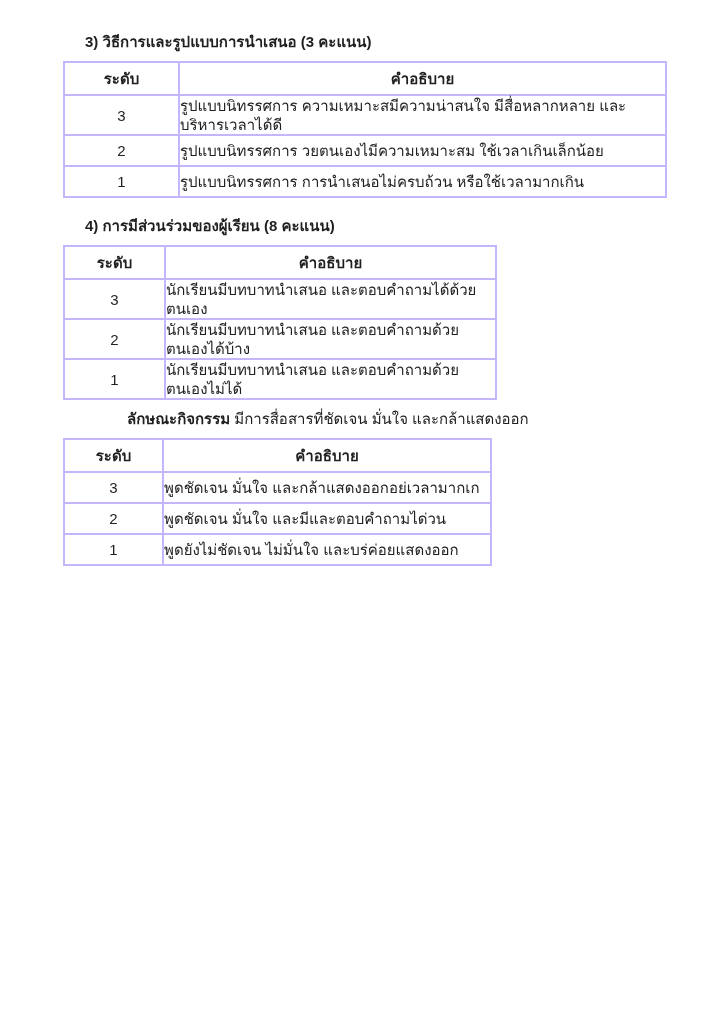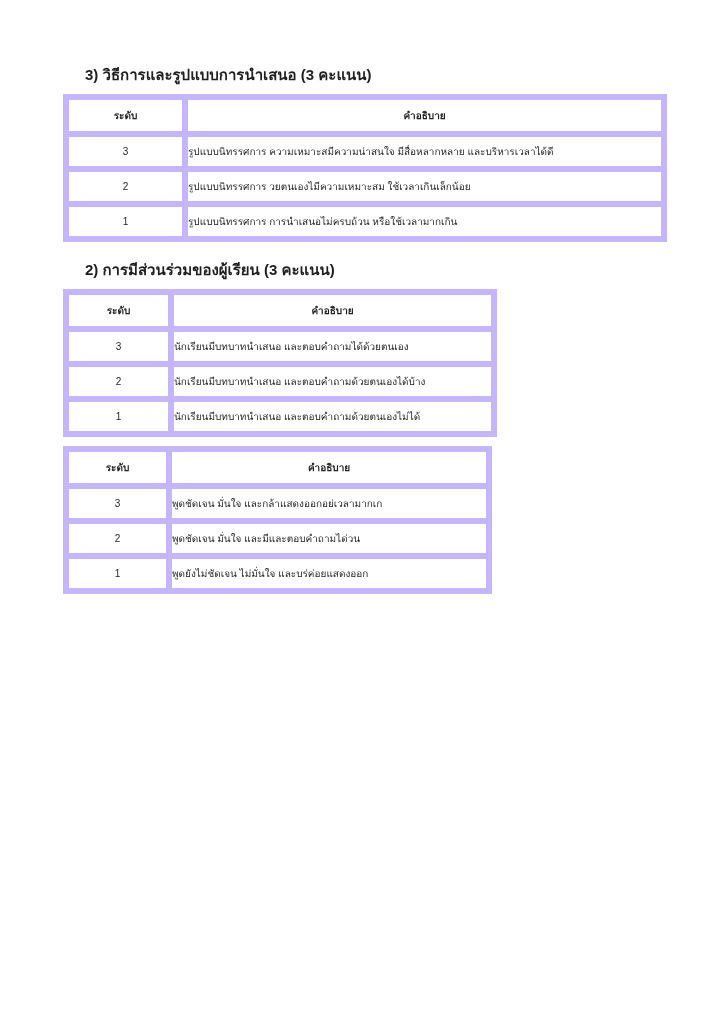--- a/index.html
+++ b/index.html
@@ -17,36 +17,36 @@
     color: #1f1f1f;
     overflow: hidden;
   }
   .section { margin: 0; }
   .section-heading {
     margin: 0 0 0 85px;
     font-size: 15px;
     font-weight: bold;
     line-height: 21px;
   }
-  .first .section-heading { padding-top: 64px; }
+  .first .section-heading { padding-top: 31px; }
   .section-heading.after-table { margin-top: 17px; }
   .activity-line {
     margin: 8px 0 0 127px;
     font-size: 15px;
     line-height: 21px;
   }
   .activity-label { font-weight: bold; }
   table.rubric {
     border-collapse: collapse;
     margin: 9px 0 0 63px;
     table-layout: fixed;
   }
   table.rubric th, table.rubric td {
-    border: 6px solid #c4b5fd;
-    font-size: 10px;
+    border: 2px solid #c4b5fd;
+    font-size: 15px;
     line-height: 19px;
     padding: 0;
   }
   table.rubric th {
     font-weight: bold;
     text-align: center;
     height: 31px;
   }
   table.rubric td { height: 29px; }
   td.level-cell { text-align: center; }
@@ -82,21 +82,21 @@
       </tr>
       <tr>
         <td class="level-cell">1</td>
         <td class="desc-cell">รูปแบบนิทรรศการ การนำเสนอไม่ครบถ้วน หรือใช้เวลามากเกิน</td>
       </tr>
     </tbody>
       </table>
   </div>
 
   <div class="section">
-    <div class="section-heading after-table">2) การมีส่วนร่วมของผู้เรียน (3 คะแนน)</div>
+    <div class="section-heading after-table">4) การมีส่วนร่วมของผู้เรียน (8 คะแนน)</div>
     <table class="rubric tbl-1">
       <tbody>
           <tr>
         <th class="col-level">ระดับ</th>
         <th>คำอธิบาย</th>
       </tr>
       <tr>
         <td class="level-cell">3</td>
         <td class="desc-cell">นักเรียนมีบทบาทนำเสนอ และตอบคำถามได้ด้วยตนเอง</td>
       </tr>
@@ -106,20 +106,24 @@
       </tr>
       <tr>
         <td class="level-cell">1</td>
         <td class="desc-cell">นักเรียนมีบทบาทนำเสนอ และตอบคำถามด้วยตนเองไม่ได้</td>
       </tr>
     </tbody>
       </table>
   </div>
 
   <div class="section">
+    <div class="activity-line">
+      <span class="activity-label">ลักษณะกิจกรรม</span>
+      <span>มีการสื่อสารที่ชัดเจน มั่นใจ และกล้าแสดงออก</span>
+    </div>
     <table class="rubric tbl-2">
       <tbody>
           <tr>
         <th class="col-level">ระดับ</th>
         <th>คำอธิบาย</th>
       </tr>
       <tr>
         <td class="level-cell">3</td>
         <td class="desc-cell">พูดชัดเจน มั่นใจ และกล้าแสดงออกอย่เวลามากเก</td>
       </tr>

